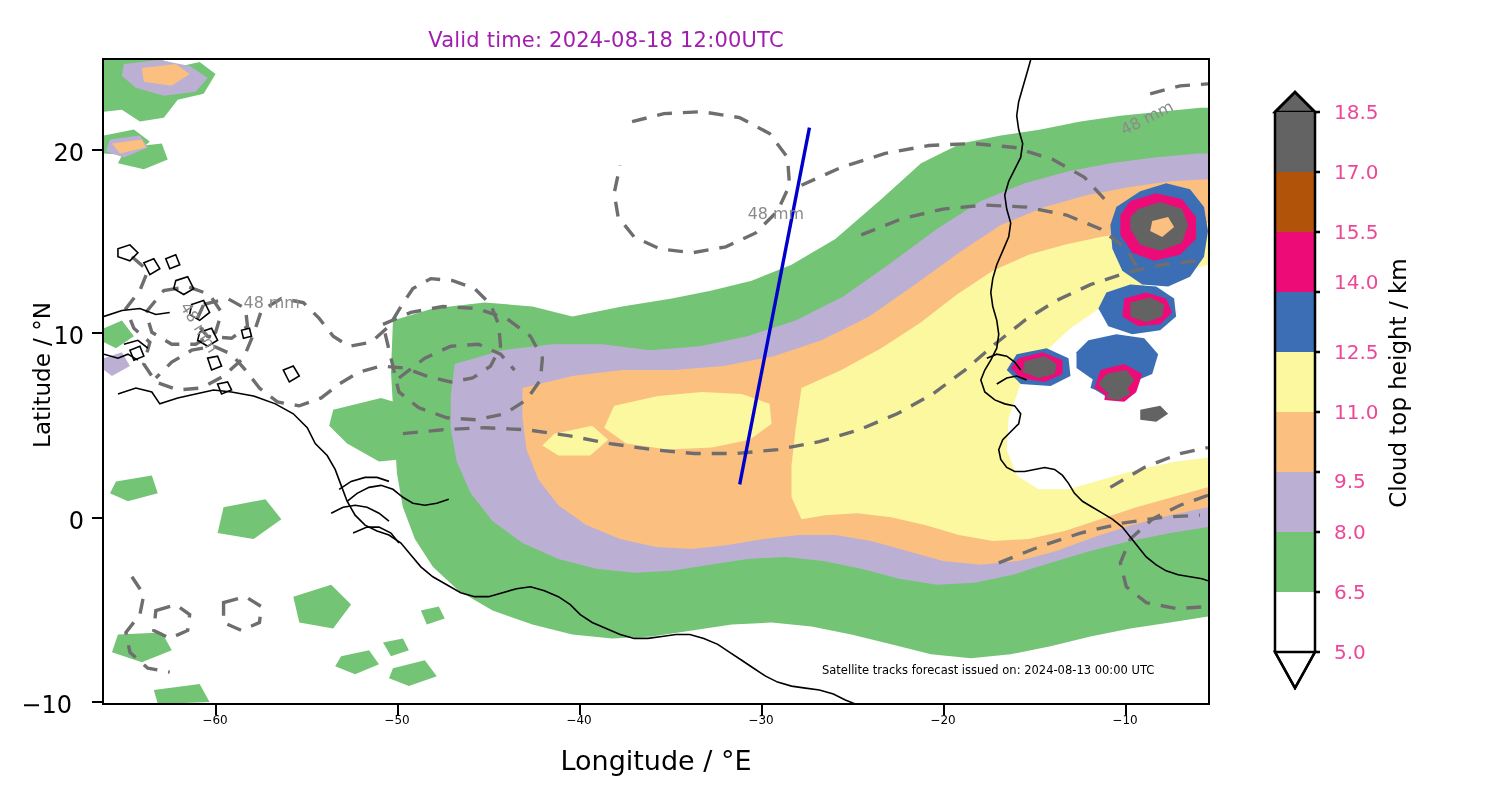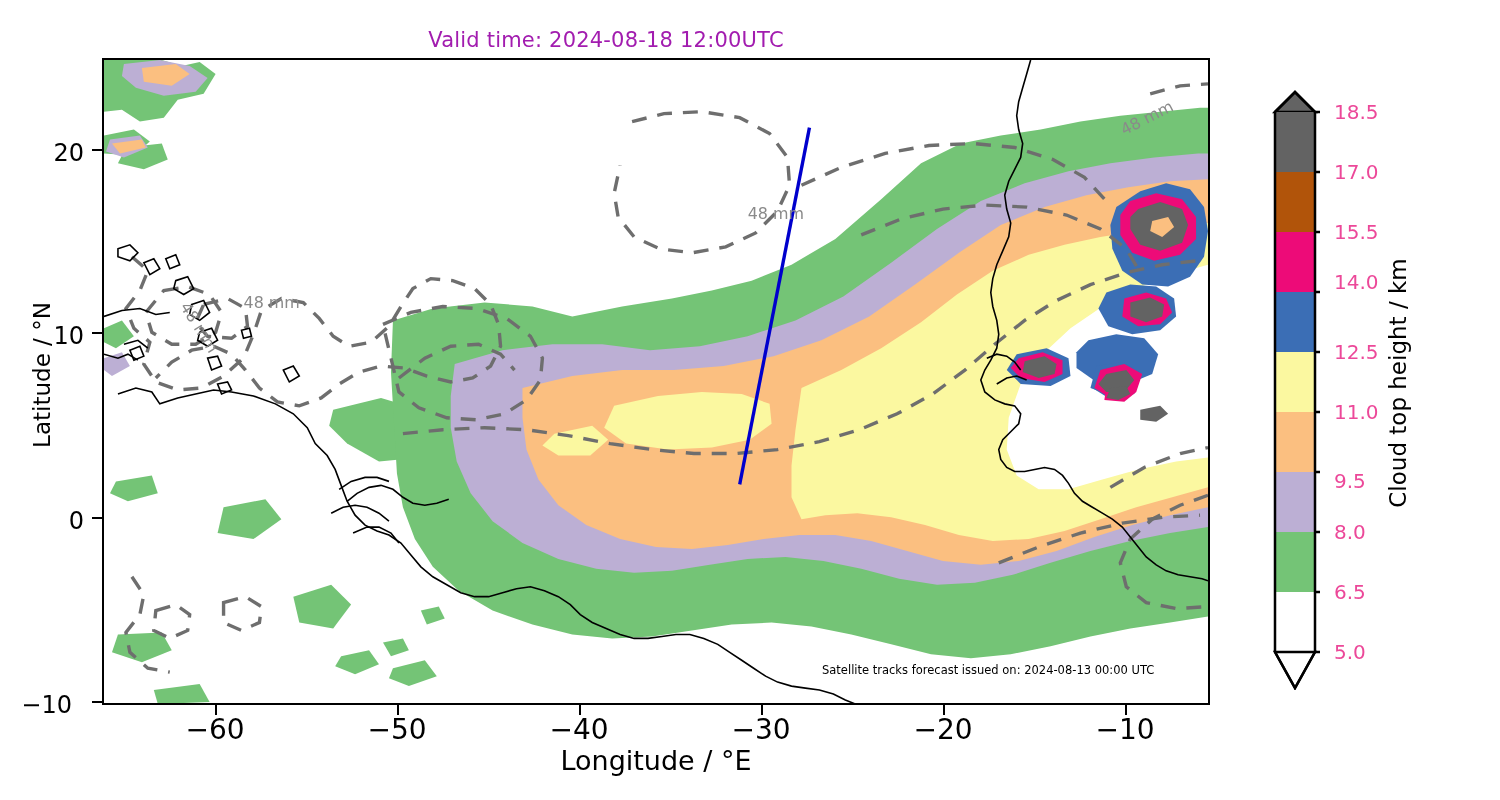--- a/index.html
+++ b/index.html
@@ -10,21 +10,21 @@
   .title{position:absolute;left:0;top:28px;width:1212px;text-align:center;
          font-size:21px;color:#a21caf;letter-spacing:.2px;}
 
   
   .plot-frame{position:absolute;left:102px;top:58px;width:1108px;height:647px;
               border:2.5px solid #000;box-sizing:border-box;background:#fff;overflow:hidden;}
   .plot-svg{position:absolute;left:0;top:0;width:100%;height:100%;}
 
   
   .ytick-label{position:absolute;font-size:24px;text-align:right;width:62px;color:#000;}
-  .xtick-label{position:absolute;font-size:28px;text-align:center;width:80px;color:#000;}
+  .xtick-label{position:absolute;font-size:12px;text-align:center;width:80px;color:#000;}
   .tickmark-y{position:absolute;left:92px;width:10px;height:2.2px;background:#000;}
   .tickmark-x{position:absolute;top:705px;width:2.2px;height:10px;background:#000;}
 
   .ylabel{position:absolute;left:-108px;top:calc(50% - 20px);width:300px;text-align:center;
           font-size:23px;transform:rotate(-90deg);transform-origin:center center;}
   .ylabel-wrap{position:absolute;left:0px;top:58px;width:40px;height:647px;}
   .xlabel{position:absolute;left:102px;top:745px;width:1108px;text-align:center;font-size:27px;}
 
   
   .annot{position:absolute;left:822px;top:663px;font-size:11.5px;line-height:14px;color:#000;}

